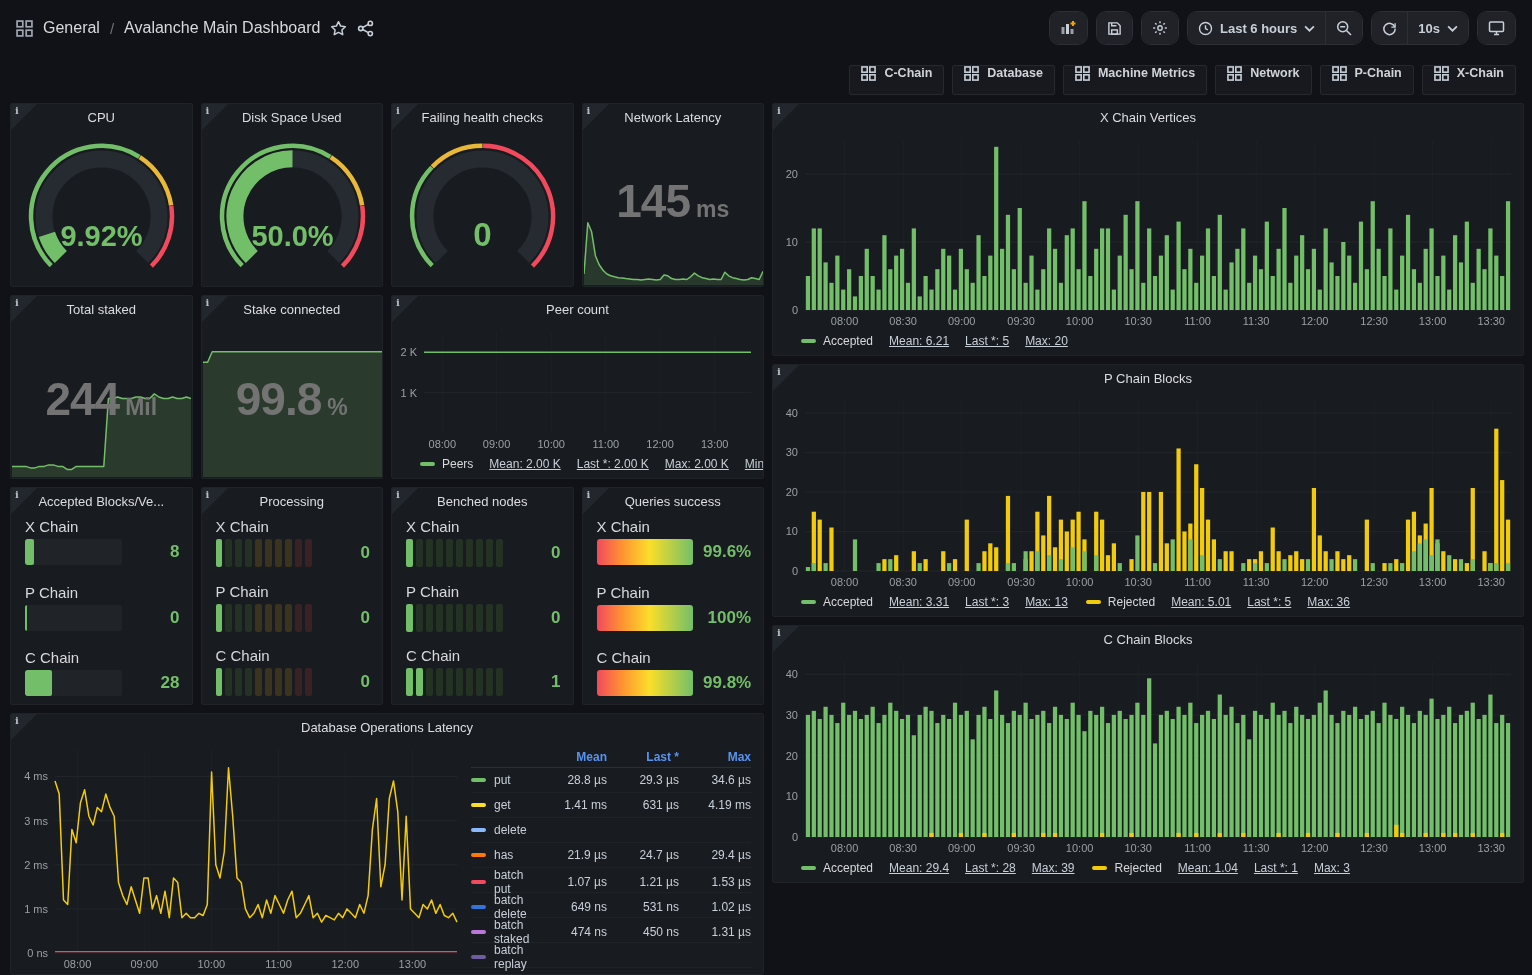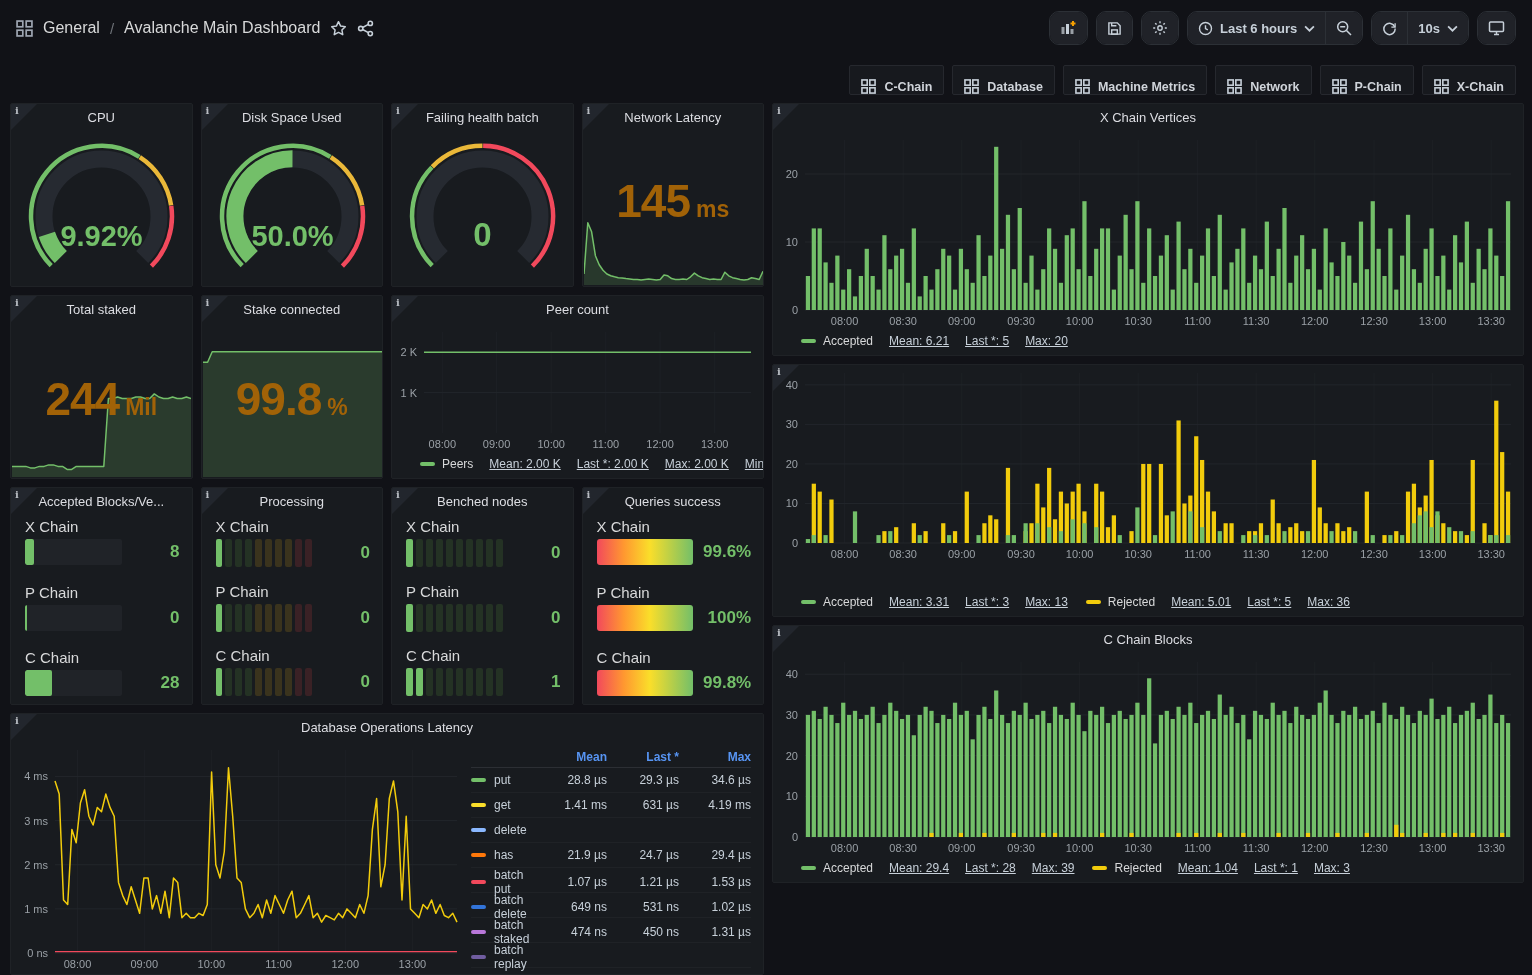--- a/index.html
+++ b/index.html
@@ -12,21 +12,21 @@
   .crumb-sep { color:#6e7278; font-size:15px; }
   .hicon { color:#9fa7b3; display:flex; align-items:center; cursor:pointer; }
   .toolbar { display:flex; align-items:center; gap:8px; }
   .btn-group { display:flex; border:1px solid #2c3036; border-radius:10px; overflow:hidden; }
   .tbtn { background:#202228; height:32px; display:flex; align-items:center; gap:7px;
     padding:0 10px; color:#c7d0d9; font-size:13px; font-weight:700; cursor:pointer; }
   .tbtn + .tbtn { border-left:1px solid #2c3036; }
   
   .subnav { height:47px; display:flex; justify-content:flex-end; align-items:center;
     gap:8px; padding:0 16px; }
-  .navlink { display:flex; align-items:flex-end; gap:8px; height:30px; padding:0 11px;
+  .navlink { display:flex; align-items:flex-start; gap:8px; height:30px; padding:0 11px;
     background:#17191e; border:1px solid #26282e; border-radius:2px; color:#d0d4da;
     font-size:12.5px; font-weight:700; cursor:pointer; }
   
   .main { display:flex; gap:8px; padding:0 8px 0 10px; }
   .left-col { width:754px; display:grid; grid-template-columns:repeat(4,1fr);
     grid-template-rows:184px 184px 218px 262px; gap:8px; }
   .right-col { flex:1; display:grid; grid-template-rows:253px 253px 258px; gap:8px;
     align-content:start; }
   .panel { background:#181b1f; border:1px solid #1f2226; border-radius:2px;
     position:relative; display:flex; flex-direction:column; overflow:hidden; }
@@ -35,21 +35,21 @@
   .corner i { position:absolute; top:-25px; left:4px; font-style:normal; font-size:10px;
     font-weight:700; font-family:"DejaVu Serif", serif; color:#b9bdc3; }
   .ptitle { height:28px; line-height:28px; text-align:center; font-size:13px;
     font-weight:500; color:#dcdde2; cursor:pointer; white-space:nowrap; overflow:hidden;
     flex:0 0 28px; }
   .pbody { flex:1; position:relative; }
   
   .gauge-box { position:absolute; inset:0 10px 6px 10px; }
   
   .bigval { position:absolute; width:100%; text-align:center; z-index:4;
-    color:#a16207; font-weight:700; line-height:1; }
+    color:#737373; font-weight:700; line-height:1; }
   .bigval .num { font-size:46px; letter-spacing:-1px; }
   .bigval .unit { font-size:23px; margin-left:6px; }
   .spark-bottom { position:absolute; left:1px; right:1px; bottom:1px; height:44%; }
   .spark-full { position:absolute; inset:0 1px 1px 1px; }
   
   .chart { position:absolute; inset:0; }
   .chart-area { flex:1; position:relative; }
   .legend { flex:0 0 24px; display:flex; align-items:center; gap:18px;
     padding:0 8px 4px 28px; font-size:12px; color:#c7d0d9; overflow:hidden; white-space:nowrap; }
   .litem { display:flex; align-items:center; gap:7px; cursor:pointer; }
@@ -271,21 +271,21 @@
               <path d="M150.2 73.9 A70.5 70.5 0 0 1 130.4 134.2" stroke="#f2495c" stroke-width="4.5" fill="none"></path>
               <text x="80.5" y="113.93825" text-anchor="middle" font-size="29" font-weight="bold" fill="#73bf69">50.0%</text>
             </svg></div>
         </div>
     </div>
 
     <div class="panel">
       <div class="corner">
           <i>i</i>
         </div>
-      <div class="ptitle">Failing health batch</div>
+      <div class="ptitle">Failing health checks</div>
       <div class="pbody">
           <div class="gauge-box"><svg width="161" height="148">
               <path d="M39.8 125.0 A57.5 57.5 0 1 1 121.2 125.0" stroke="#262a31" stroke-width="17" fill="none"></path>
               <path d="M30.2 133.7 A70.5 70.5 0 0 1 29.9 35.3" stroke="#73bf69" stroke-width="4.5" fill="none"></path>
               <path d="M30.3 34.8 A70.5 70.5 0 0 1 80.5 13.8" stroke="#eab839" stroke-width="4.5" fill="none"></path>
               <path d="M81.1 13.8 A70.5 70.5 0 0 1 130.4 134.2" stroke="#f2495c" stroke-width="4.5" fill="none"></path>
               <text x="80.5" y="113.93825" text-anchor="middle" font-size="33" font-weight="bold" fill="#73bf69">0</text>
             </svg></div>
         </div>
     </div>
@@ -862,20 +862,21 @@
             <span class="lstat">Last *: 5</span>
             <span class="lstat">Max: 20</span>
           </span>
         </div>
     </div>
 
     <div class="panel">
       <div class="corner">
           <i>i</i>
         </div>
+      <div class="ptitle">P Chain Blocks</div>
       <div class="chart-area">
           <div class="chart"><svg width="750" height="199">
               <line x1="71.536" y1="8" x2="71.536" y2="178" stroke="#1d2025" stroke-width="1"></line>
               <text x="71.536" y="193" text-anchor="middle" font-size="11" fill="#9aa0a6">08:00</text>
               <line x1="130.13400000000001" y1="8" x2="130.13400000000001" y2="178" stroke="#1d2025" stroke-width="1"></line>
               <text x="130.13400000000001" y="193" text-anchor="middle" font-size="11" fill="#9aa0a6">08:30</text>
               <line x1="188.732" y1="8" x2="188.732" y2="178" stroke="#1d2025" stroke-width="1"></line>
               <text x="188.732" y="193" text-anchor="middle" font-size="11" fill="#9aa0a6">09:00</text>
               <line x1="248.036" y1="8" x2="248.036" y2="178" stroke="#1d2025" stroke-width="1"></line>
               <text x="248.036" y="193" text-anchor="middle" font-size="11" fill="#9aa0a6">09:30</text>

